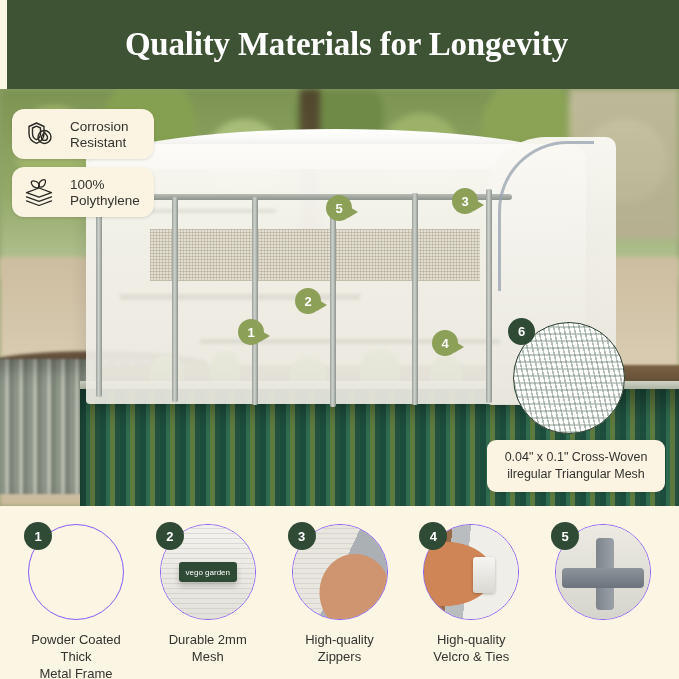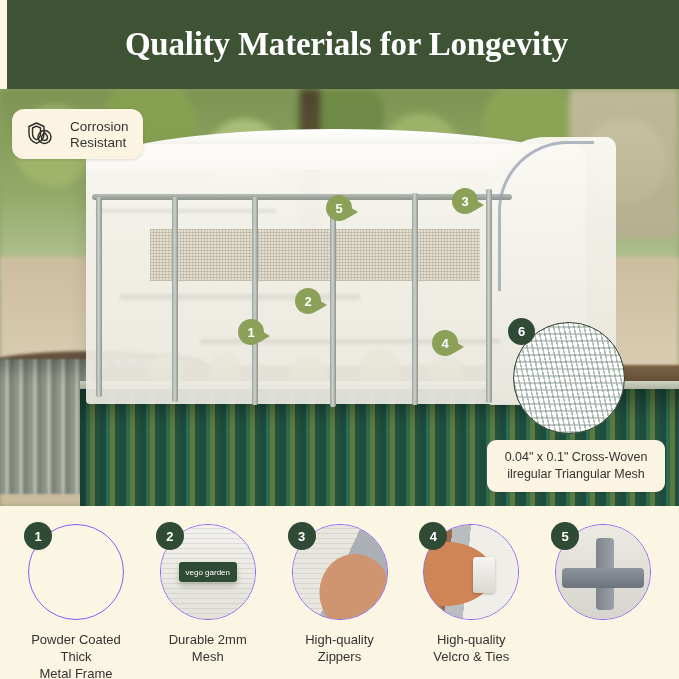--- a/index.html
+++ b/index.html
@@ -384,20 +384,34 @@
             <circle cx="22.5" cy="20" r="6.5"></circle>
             <path d="M22.5 15.5c1.9 2.1 3 3.5 3 4.9a3 3 0 0 1-6 0c0-1.4 1.1-2.8 3-4.9z"></path>
           </svg>
         </span>
         <span class="badge-label">Corrosion
 Resistant</span>
       </div>
 
 
 
+      <div class="badge">
+        <span class="badge-icon">
+          <svg viewBox="0 0 34 34" fill="none" stroke="#2A2A26" stroke-width="1.3" stroke-linecap="round" stroke-linejoin="round">
+            <path d="M17 8.8c-2.6-3.4-6.6-3.1-7.4-2.4-.8.8.1 4.6 3.3 6 2 .9 3.6.1 4.1-.8z"></path>
+            <path d="M17 8.8c1.3-3.9 5-4.4 5.9-3.9.9.5 1 4.3-1.6 6.3-1.7 1.3-3.5 1-4.3-.1z"></path>
+            <path d="M17 12.6v-3.8"></path>
+            <path d="M4.5 17.6 17 13l12.5 4.6L17 22.2z"></path>
+            <path d="M4.5 21.8 17 26.4l12.5-4.6"></path>
+            <path d="M4.5 25.9 17 30.5l12.5-4.6"></path>
+          </svg>
+        </span>
+        <span class="badge-label">100%
+Polythylene</span>
+      </div>
 
     </div>
 
     <div class="pin" style="left:238px; top:230px;">
       <span>1</span>
     </div>
     <div class="pin" style="left:295px; top:199px;">
       <span>2</span>
     </div>
     <div class="pin" style="left:452px; top:99px;">

